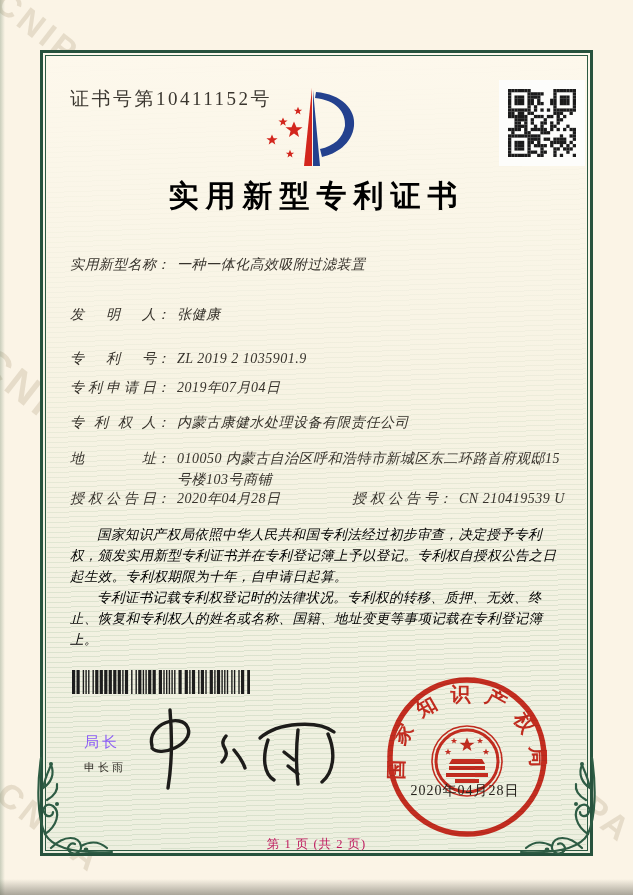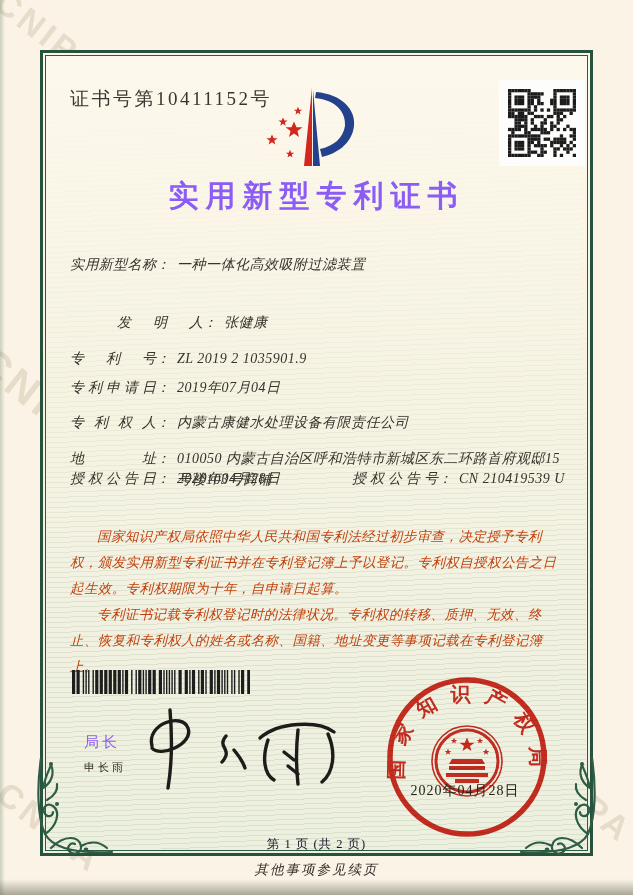--- a/index.html
+++ b/index.html
@@ -24,45 +24,45 @@
     border:3px solid #27523d; box-sizing:border-box;
     background:linear-gradient(to bottom,#fdf8ec 0%,#f7f3e3 42%,#edefdf 100%);}
   .frame-inner{position:absolute;inset:2px;border:1px solid #2c5a43;pointer-events:none;}
   .guilloche{position:absolute;inset:4px;
     background:repeating-linear-gradient(178deg,rgba(120,163,122,.18) 0 1px,rgba(0,0,0,0) 1px 5px);
     -webkit-mask-image:linear-gradient(to bottom,rgba(0,0,0,0) 0%,rgba(0,0,0,.3) 35%,#000 70%);
     mask-image:linear-gradient(to bottom,rgba(0,0,0,0) 0%,rgba(0,0,0,.3) 35%,#000 70%);}
   
   .cert-no{left:70px;top:86px;font-size:19px;letter-spacing:2.5px;color:#3a362f;}
   .title{left:0;right:0;top:176px;text-align:center;font-size:30px;font-weight:bold;
-    letter-spacing:7px;color:#8b5cf6;}
+    letter-spacing:7px;color:#000000;}
   .qr-patch{left:499px;top:80px;width:86px;height:86px;background:#fdfdfb;}
   
   .fields{left:70px;top:0;width:498px;font-size:14px;line-height:21px;color:#37332c;}
   .frow{position:absolute;display:flex;width:498px;font-style:italic;}
   .flabel{width:86px;text-align:justify;text-align-last:justify;flex:none;}
   .fcolon{flex:none;margin-right:7px;}
   .fvalue{flex:1;letter-spacing:.5px;}
   .fgroup2{position:absolute;left:282px;top:0;display:flex;width:216px;}
   
-  .body-text{left:70px;top:524px;width:496px;font-size:13.5px;line-height:26px;
-    font-style:italic;color:#c2410c;letter-spacing:.4px;}
+  .body-text{left:70px;top:524px;width:496px;font-size:13.5px;line-height:21px;
+    font-style:italic;color:#000000;letter-spacing:.4px;}
   .body-text p{margin:0;text-indent:2em;}
   
   .barcode{left:72px;top:670px;}
   
   .sig-title{left:84px;top:733px;font-size:15px;letter-spacing:3px;color:#8b5cf6;}
   .sig-name{left:84px;top:760px;font-size:11px;letter-spacing:3px;color:#2e2a24;}
   .sig-script{left:138px;top:706px;}
   
   .seal{left:383px;top:673px;width:168px;height:168px;mix-blend-mode:multiply;opacity:.95;}
   .seal-date{left:394px;top:782px;width:142px;text-align:center;font-size:14px;
     letter-spacing:1px;color:#26221c;}
   
-  .page-note{left:0;right:0;top:836px;text-align:center;font-size:12.5px;color:#0f172a;letter-spacing:1px;}
+  .page-note{left:0;right:0;top:836px;text-align:center;font-size:12.5px;color:#be185d;letter-spacing:1px;}
   .cont-note{left:0;right:0;top:861px;text-align:center;font-size:13.5px;font-style:italic;
     color:#33302a;letter-spacing:2px;}
   .flourish{pointer-events:none;}
   svg{display:block;}
 </style>
 </head>
 <body>
 
 <div class="page">
 
@@ -368,21 +368,21 @@
   </div>
 
   <div class="abs title">实用新型专利证书</div>
 
   <div class="abs fields">
     <div class="frow" style="top:254px;">
       <span class="flabel">实用新型名称</span>
         <span class="fcolon">：</span>
       <span class="fvalue">一种一体化高效吸附过滤装置</span>
     </div>
-    <div class="frow" style="top:312px;margin-left:47px;">
+    <div class="frow" style="top:304px;">
       <span class="flabel">发明人</span>
         <span class="fcolon">：</span>
       <span class="fvalue">张健康</span>
     </div>
     <div class="frow" style="top:348px;">
       <span class="flabel">专利号</span>
         <span class="fcolon">：</span>
       <span class="fvalue">ZL 2019 2 1035901.9</span>
     </div>
     <div class="frow" style="top:377px;">
@@ -393,21 +393,21 @@
     <div class="frow" style="top:412px;">
       <span class="flabel">专利权人</span>
         <span class="fcolon">：</span>
       <span class="fvalue">内蒙古康健水处理设备有限责任公司</span>
     </div>
     <div class="frow" style="top:448px;">
       <span class="flabel">地址</span>
         <span class="fcolon">：</span>
       <span class="fvalue" style="width:390px;flex:none;">010050 内蒙古自治区呼和浩特市新城区东二环路首府观邸15号楼103号商铺</span>
     </div>
-    <div class="frow" style="top:468px;">
+    <div class="frow" style="top:488px;">
       <span class="flabel">授权公告日</span>
         <span class="fcolon">：</span>
       <span class="fvalue">2020年04月28日</span>
       <span class="fgroup2">
         <span class="flabel">授权公告号</span>
           <span class="fcolon">：</span>
         <span class="fvalue">CN 210419539 U</span>
       </span>
     </div>
   </div>
@@ -500,17 +500,16 @@
         <path d="M-15,-4 h30 l3,5 h-36 Z"></path>
         <path d="M-18,3 h36 v4 h-36 Z"></path>
         <path d="M-21,10 h42 v4 h-42 Z"></path>
         <path d="M-12,16 h24 v4 h-24 Z"></path>
       </g>
     </g>
   </svg>
   <div class="abs seal-date">2020年04月28日</div>
 
   <div class="abs page-note">第 1 页 (共 2 页)</div>
-  <div class="abs cont-note">其他事项参见续页</div>
 
   <div class="abs edge-left"></div>
   <div class="abs edge-bottom"></div>
 </div>
 
 </body></html>

